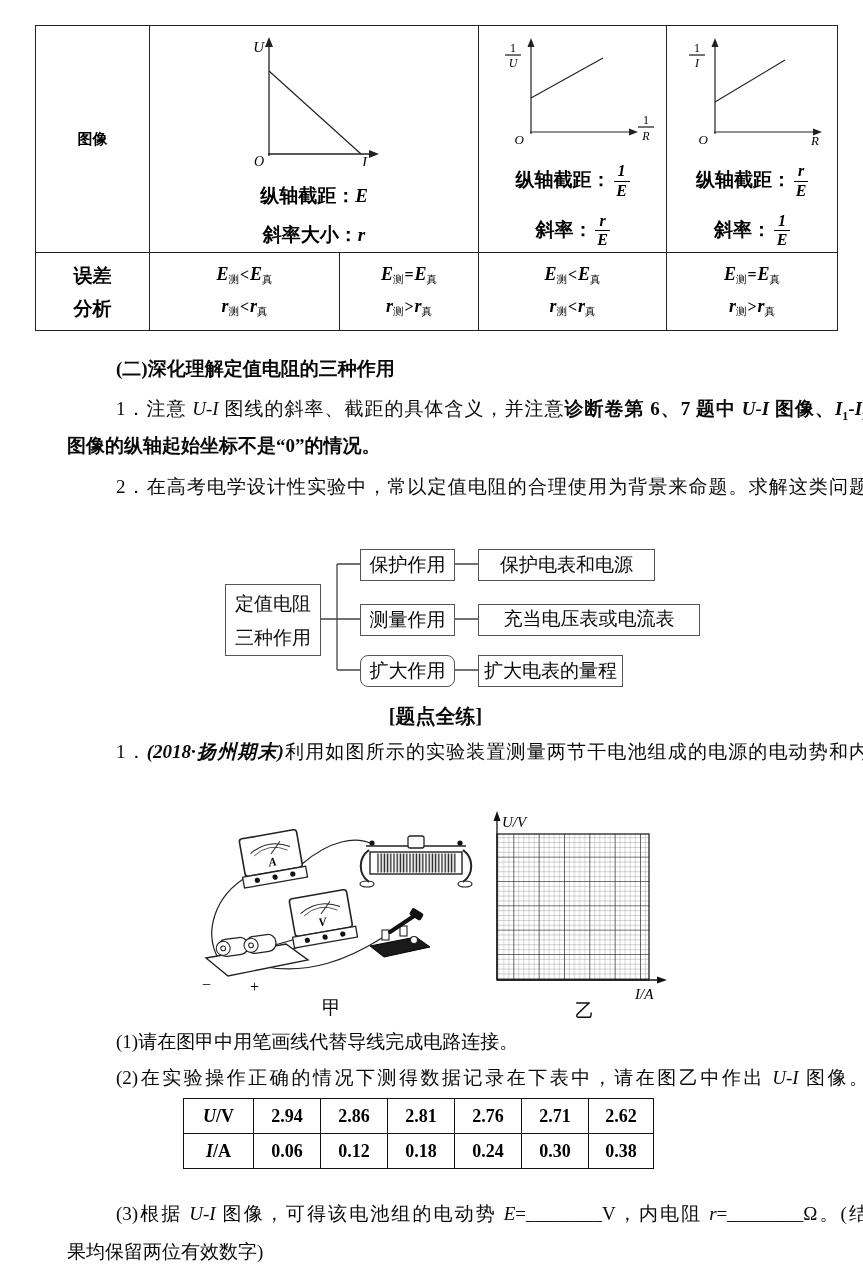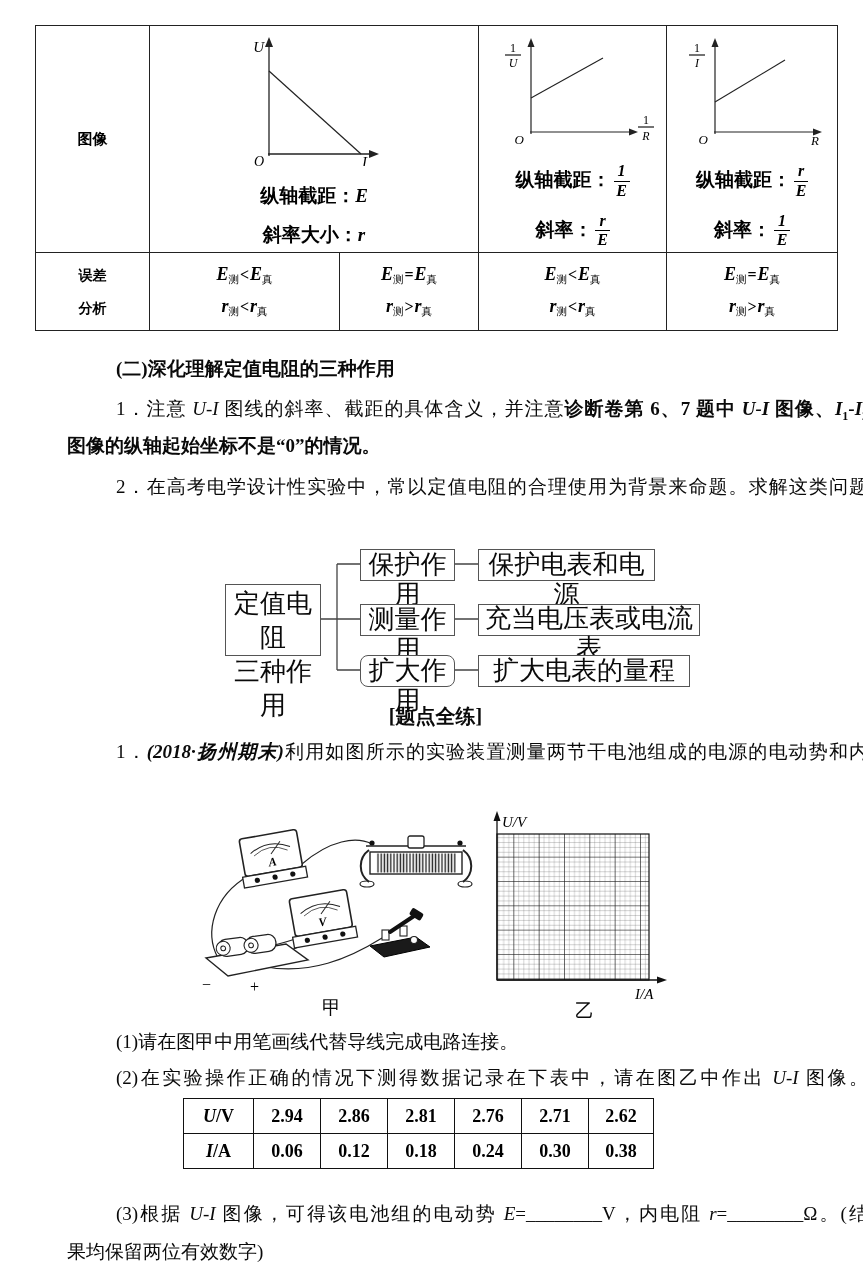--- a/index.html
+++ b/index.html
@@ -23,26 +23,26 @@
   .biv{font-style:italic;}
   .frac{display:inline-block;text-align:center;vertical-align:middle;font-style:italic;font-weight:bold;
         font-size:16px;line-height:1.05;margin-left:3px;}
   .frac .n{display:block;border-bottom:1.6px solid #000;padding:0 4px 1px;}
   .frac .d{display:block;padding-top:1px;}
   .ecell{vertical-align:middle;}
   .eline{margin:9px 0;font-size:18px;}
   .ev{font-weight:bold;font-style:italic;}
   .esub{font-size:10.5px;vertical-align:-3px;}
   .eop{font-weight:bold;font-size:16px;padding:0 1px;}
-  .elab div{font-weight:bold;font-size:14px;line-height:33px;}
+  .elab div{font-weight:bold;font-size:19px;line-height:33px;}
 
   
   .fwrap{position:absolute;left:35px;top:548px;width:801px;height:142px;}
   .fbox{position:absolute;border:1.2px solid #555;background:#fff;text-align:center;
-        font-size:26px;color:#0a0a0a;}
+        font-size:19px;color:#0a0a0a;}
   .fb1{line-height:30px;height:32px;}
   .froot{left:190px;top:36px;width:96px;height:72px;line-height:34px;padding-top:2px;}
   .fsvg{position:absolute;left:0;top:0;}
 
   
   .phead{position:absolute;left:35px;top:703px;width:801px;text-align:center;
          font-weight:bold;font-size:20px;color:#0a0a0a;}
 
   .capt{position:absolute;font-size:19px;color:#0a0a0a;}
 
@@ -153,21 +153,21 @@
     </svg>
     <div class="fbox froot">
       <div>定值电阻</div>
       <div>三种作用</div>
     </div>
     <div class="fbox fb1" style="left:325px;top:1px;width:95px;">保护作用</div>
     <div class="fbox fb1" style="left:325px;top:56px;width:95px;">测量作用</div>
     <div class="fbox fb1" style="left:325px;top:107px;width:95px;border-radius:8px;">扩大作用</div>
     <div class="fbox fb1" style="left:443px;top:1px;width:177px;">保护电表和电源</div>
     <div class="fbox fb1" style="left:443px;top:56px;width:222px;font-family:Liberation Mono, monospace;">充当电压表或电流表</div>
-    <div class="fbox fb1" style="left:443px;top:107px;width:212px;">扩大电表的量程</div>
+    <div class="fbox fb1" style="left:443px;top:107px;width:145px;">扩大电表的量程</div>
   </div>
 
   <div class="phead">[题点全练]</div>
 
   <div class="txt ind just" style="top:738px"><span>1．</span><b><i>(2018·扬州期末)</i></b><span>利用如图所示的实验装置测量两节干电池组成的电源的电动势和内</span></div>
 
   <svg class="abs" style="left:180px;top:812px" width="310" height="185" viewBox="0 0 310 185">
     <defs>
       <pattern id="coil" width="3.2" height="20" patternUnits="userSpaceOnUse">
         <line x1="1.2" y1="0" x2="1.2" y2="20" stroke="#222" stroke-width="1.4"></line>

